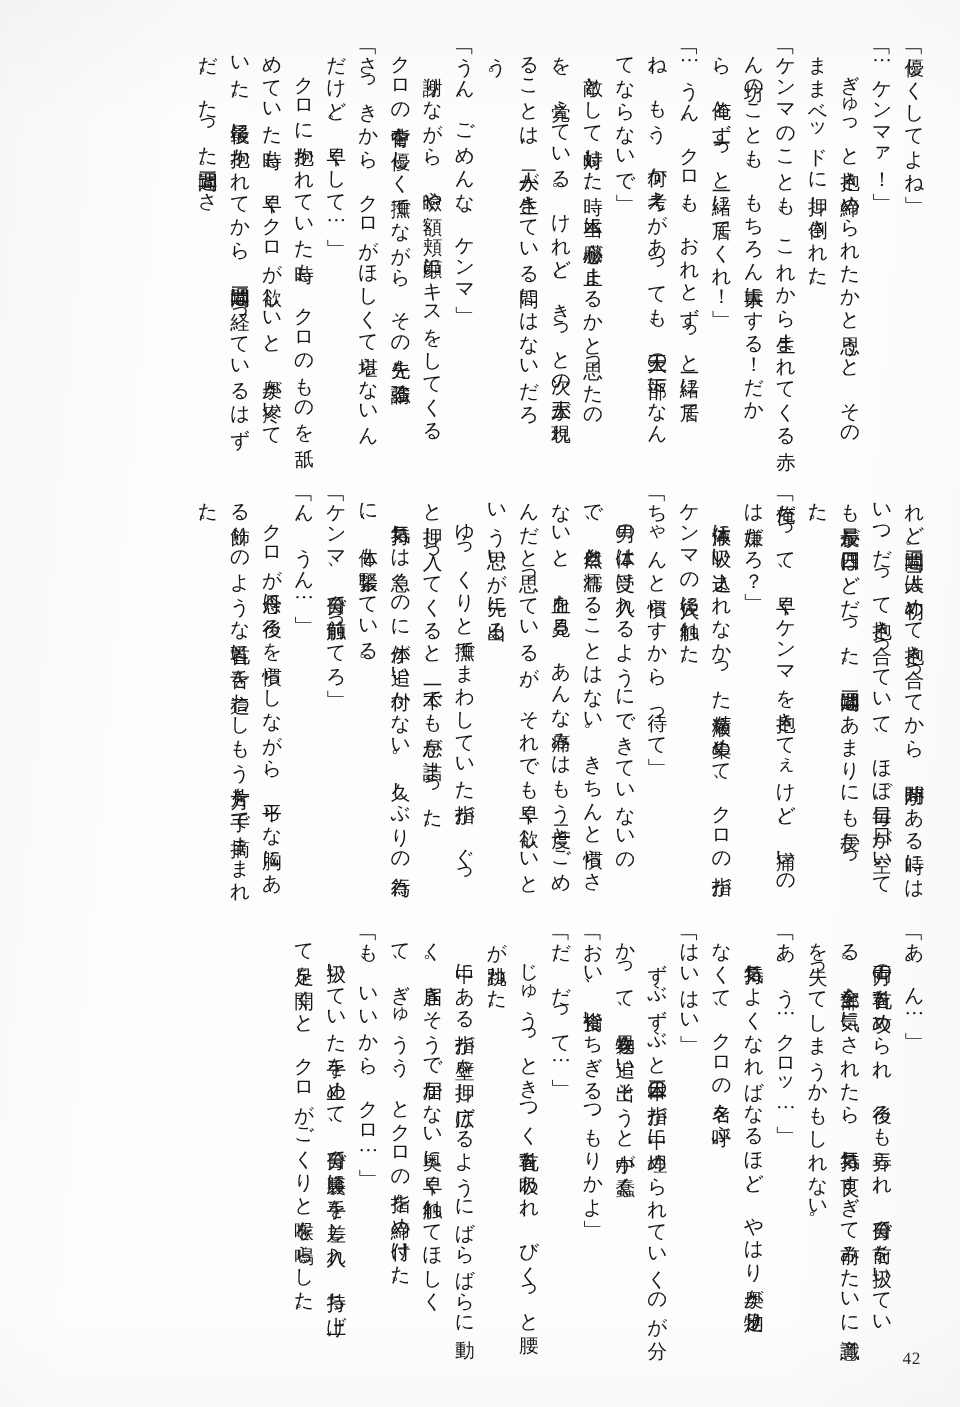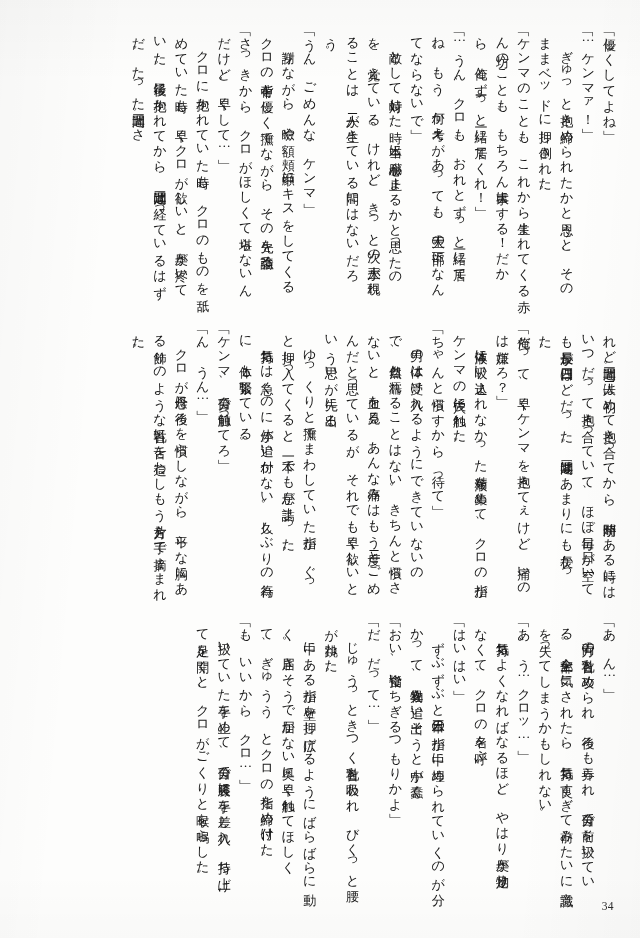--- a/index.html
+++ b/index.html
@@ -92,15 +92,15 @@
   </div>
 
   <div class="text-block" id="block-2">
     <p>れど三週間。二人は初めて抱き合ってから、時間がある時にはいつだって抱き合っていて、ほぼ毎日、日が空いても最長が四日ほどだった。三週間はあまりにも長かった。<br>「俺だって、早くケンマを抱きてぇけど、痛いのは嫌だろ？」<br>　液体に吸い込まれなかった精液を集めて、クロの指がケンマの後穴に触れた。<br>「ちゃんと慣らすから、待って」<br>　男の体は受け入れるようにできていないので、自然と濡れることはない。きちんと慣らさないと、血を見る。あんな痛みはもう二度とごめんだと思っているが、それでも早く欲しいという思いが先に出る。<br>　ゆっくりと撫でまわしていた指が、ぐっと押し入ってくると、一本でも息が詰まった。<br>　気持ちは急くのに体が追い付かない。久しぶりの行為に、体も緊張している。<br>「ケンマ、自分で前触ってろ」<br>「ん、うん…」<br>　クロが丹念に後ろを慣らしながら、平らな胸にある飾りのような乳首に舌を這わしもう片方を手で摘ままれた。</p>
   </div>
 
   <div class="text-block" id="block-3">
     <p>「あ、ん…」<br>　両方の乳首を攻められ、後ろも弄られ、自分で前を扱いている。全部を一気にされたら、気持ち良すぎて前みたいに意識を失ってしまうかもしれない。<br>「あ、う…クロッ…」<br>　気持ちよくなればなるほど、やはり奥が物足りなくて、クロの名を呼ぶ。<br>「はいはい」<br>　ずぶずぶと三本目の指が中に埋められていくのが分かって、異物を追い出そうと中が蠢く。<br>「おい、指食いちぎるつもりかよ」<br>「だ、だって…」<br>　じゅうっときつく乳首を吸われ、びくっと腰が跳ねた。<br>　中にある指が壁を押し広げるようにばらばらに動く。届きそうで届かない奥に早く触れてほしくて、ぎゅうう、とクロの指を締め付けた。<br>「も、いいから、クロ…」<br>　扱いていた手を止めて、自分で膝裏に手を差し入れ、持ち上げて足を開くと、クロがごくりと喉を鳴らした。</p>
   </div>
 
-  <div id="page-number">34</div>
+  <div id="page-number">42</div>
 
 </div>
 
 </body></html>

